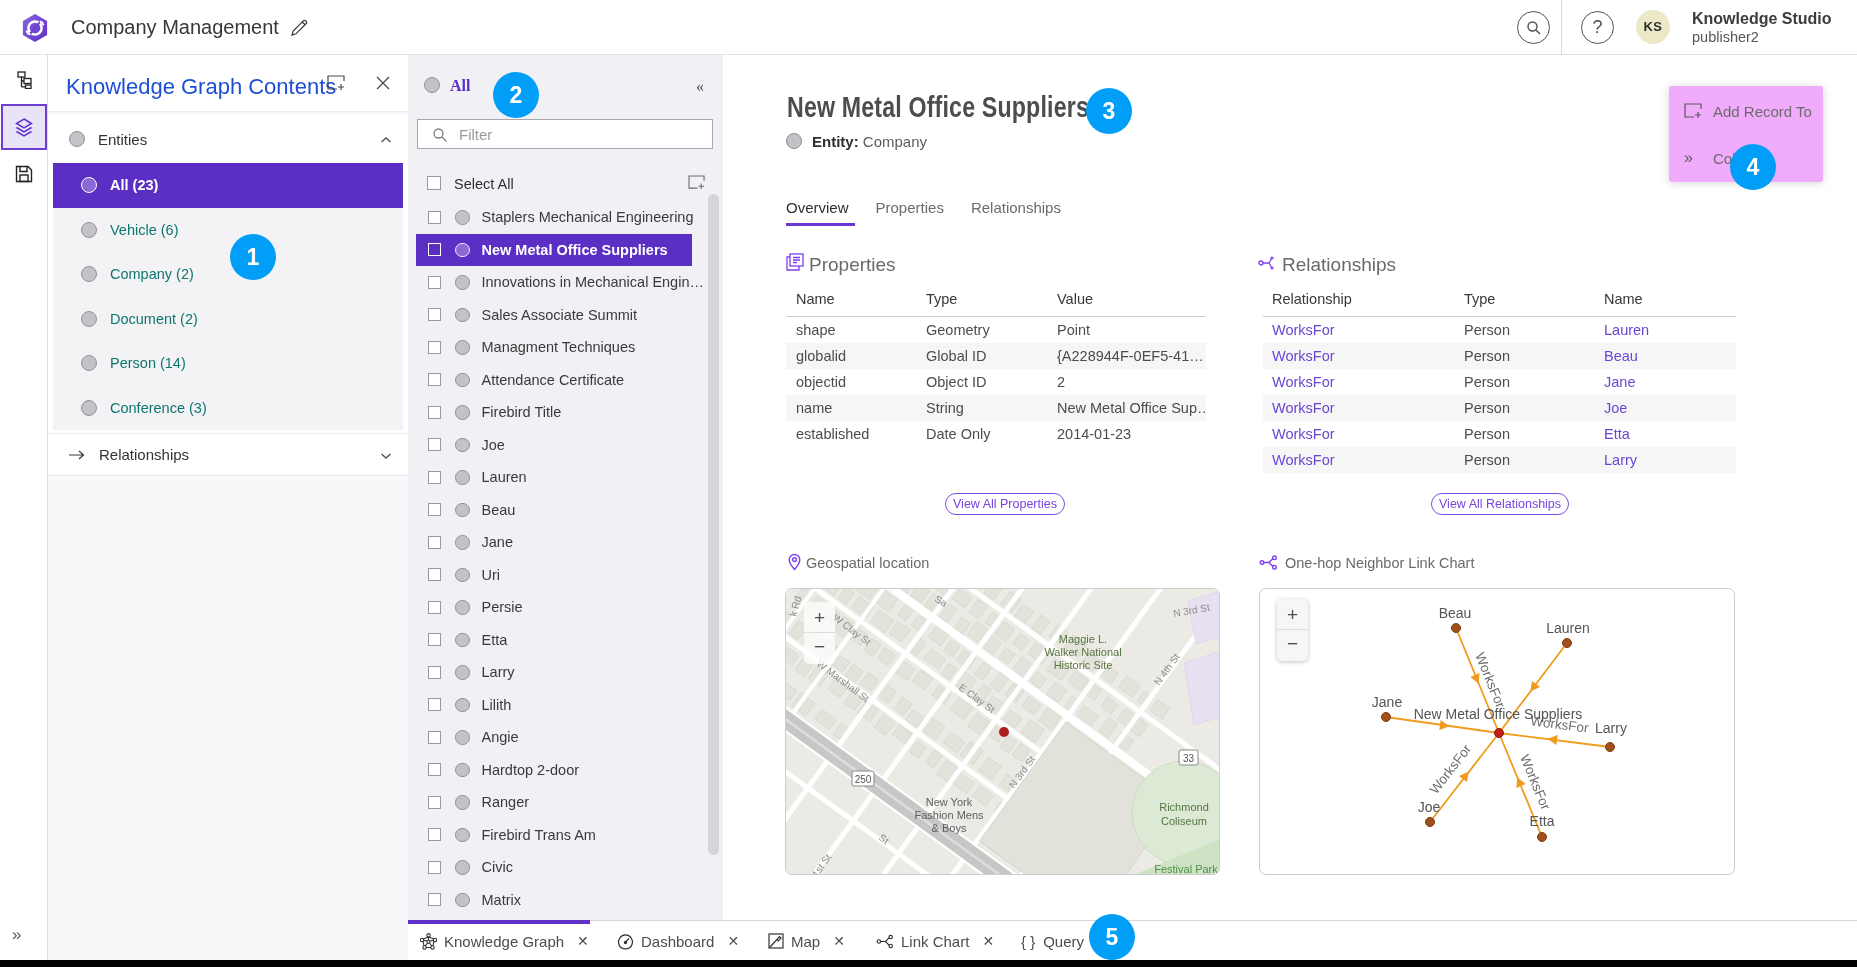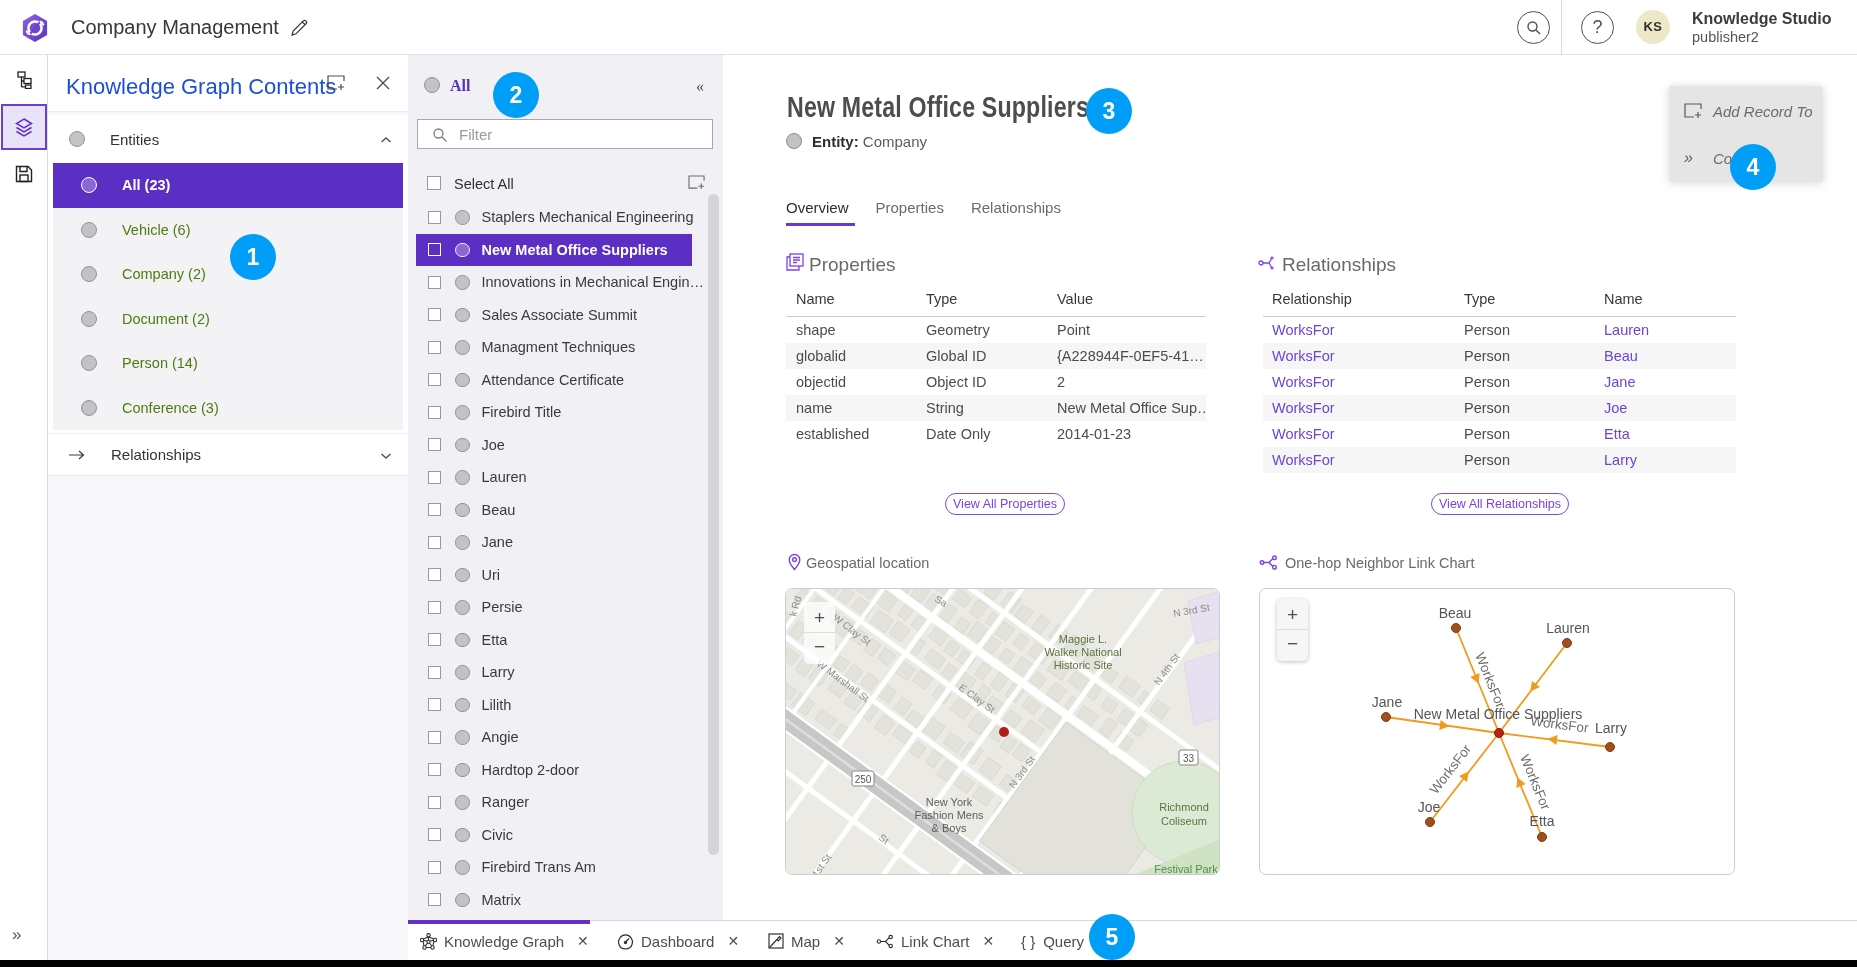--- a/index.html
+++ b/index.html
@@ -22,30 +22,30 @@
 #rail { position:absolute; left:0; top:55px; width:48px; height:905px; background:#fff; border-right:1px solid #dcdcdc; z-index:4; }
 .railbtn { position:absolute; left:0; width:48px; height:46px; display:flex; align-items:center; justify-content:center; }
 #railsel { position:absolute; left:1px; top:49px; width:46px; height:46px; background:#e9e3f8; border:2px solid #6d3fce; display:flex; align-items:center; justify-content:center; }
 #railexp { position:absolute; left:12px; top:870px; font-size:17px; color:#555; }
 
 
 #cpanel { position:absolute; left:48px; top:55px; width:360px; height:905px; background:#f8f8fa; }
 #cphead { position:absolute; left:0; top:0; width:360px; height:57px; background:#fff; border-bottom:1px solid #ececec; }
 #cptitle { position:absolute; left:18px; top:19px; font-size:22px; color:#1d4ed8; }
 #cplist { position:absolute; left:0; top:60px; width:360px; background:#fff; }
-.crow { position:relative; height:44px; display:flex; align-items:center;gap:12px; }
+.crow { position:relative; height:44px; display:flex; align-items:center; }
 .crow .circ { width:16px; height:16px; border-radius:50%; background:#c4c2c6; border:1.5px solid #949298; margin-left:21px; flex:none; }
 .crow .lbl { margin-left:13px; font-size:15px; color:#333; }
 #entwrap { background:#f3f2f5; margin:0 5px; }
 #entwrap .crow { height:44.5px;padding-left:12px; }
 #entwrap .crow .circ { margin-left:16px; }
 .crow.sel { background:#5b2fc4; }
 .crow.sel .lbl { color:#fff; font-weight:bold; font-size:14.5px; }
 .crow.sel .circ { background:#8a68d6; border-color:#fff; }
-.itm .lbl { font-size:14.5px; color:#4d7c0f; }
+.itm .lbl { font-size:14.5px; color:#0f766e; }
 .chev { position:absolute; right:16px; top:50%; transform:translateY(-50%); }
 
 
 #mpanel { position:absolute; left:408px; top:55px; width:315px; height:866px; background:#f1f0f5; }
 #mphead { position:absolute; left:0; top:0; width:315px; height:72px;font-family:Liberation Serif, serif; }
 #mpall { position:absolute; left:16px; top:22px; width:16px; height:16px; border-radius:50%; background:#c4c2c6; border:1.5px solid #949298; }
 #mpalltxt { position:absolute; left:42px; top:22px; font-size:16px; font-weight:bold; color:#5b2fc4; }
 #mpcoll { position:absolute; left:288px; top:23px; font-size:16px; color:#4d4d4d; }
 #filter { position:absolute; left:9px; top:64px; width:296px; height:30px; background:#fff; border:1px solid #a9a7ad; }
 #filter .ph { position:absolute; left:41px; top:6px; font-size:15px; color:#9a989e; }
@@ -85,21 +85,21 @@
 .pillbtn { position:absolute; height:22px; line-height:20px; padding:0 7px; border:1.5px solid #7a4be0; border-radius:12px; color:#7a42e0; font-size:12.5px; background:#fff; white-space:nowrap; }
 .sublbl { position:absolute; font-size:14.5px; color:#6a6a6a; }
 .bigbox { position:absolute; top:532px; height:287px; border:1px solid #ccc; border-radius:7px; background:#fff; overflow:hidden; }
 
 
 .zctl { position:absolute; width:31px; height:62px; background:#f6f6f6; border-radius:5px; box-shadow:0 1px 4px rgba(0,0,0,0.25); font-size:19px; color:#4f4f4f; text-align:center; z-index:3; }
 .zctl .zp { height:31px; line-height:31px; border-bottom:1px solid #ddd; }
 .zctl .zm { height:30px; line-height:28px; }
 
 
-#popup { position:absolute; left:1669px; top:86px; width:154px; height:96px; background:#e5e5e5; border-radius:3px; box-shadow:0 1px 10px rgba(0,0,0,0.16); z-index:20;font-style:italic; }
+#popup { position:absolute; left:1669px; top:86px; width:154px; height:96px; background:#f0abfc; border-radius:3px; box-shadow:0 1px 10px rgba(0,0,0,0.16); z-index:20; }
 #popup .row { position:absolute; left:15px; font-size:15px; color:#6b6b6b; }
 
 
 #btmbar { position:absolute; left:408px; top:920px; width:1449px; height:40px; background:#fff; border-top:1px solid #d6d6d6; z-index:6; }
 #btmind { position:absolute; left:408px; top:920px; width:182px; height:4px; background:#6331c9; z-index:7; }
 .btab { position:absolute; top:0; height:40px; display:flex; align-items:center; font-size:15px; color:#4d4d4d; }
 .btab .x { color:#4f4f4f; font-size:14px; }
 #blk { position:absolute; left:0; top:960px; width:1857px; height:7px; background:#000; z-index:8; }
 
 
@@ -334,26 +334,26 @@
         <div class="lbl">Hardtop 2-door</div>
       </div>
     <div class="mrow">
         <div class="cb"></div>
         <div class="circ"></div>
         <div class="lbl">Ranger</div>
       </div>
     <div class="mrow">
         <div class="cb"></div>
         <div class="circ"></div>
+        <div class="lbl">Firebird Trans Am</div>
+      </div>
+    <div class="mrow">
+        <div class="cb"></div>
+        <div class="circ"></div>
         <div class="lbl">Civic</div>
-      </div>
-    <div class="mrow">
-        <div class="cb"></div>
-        <div class="circ"></div>
-        <div class="lbl">Firebird Trans Am</div>
       </div>
     <div class="mrow">
         <div class="cb"></div>
         <div class="circ"></div>
         <div class="lbl">Matrix</div>
       </div>
   </div>
   <div id="mscroll"></div>
 </div>
 

